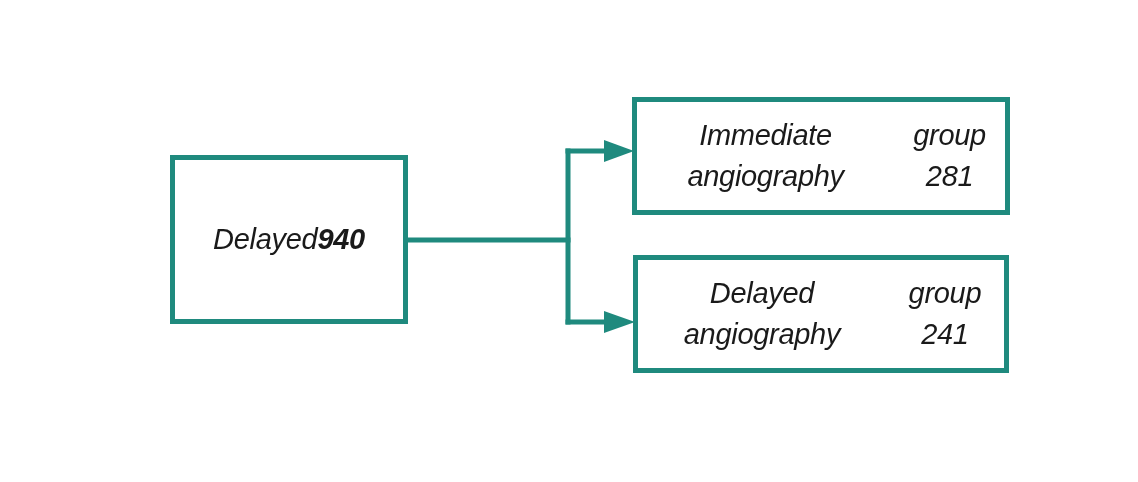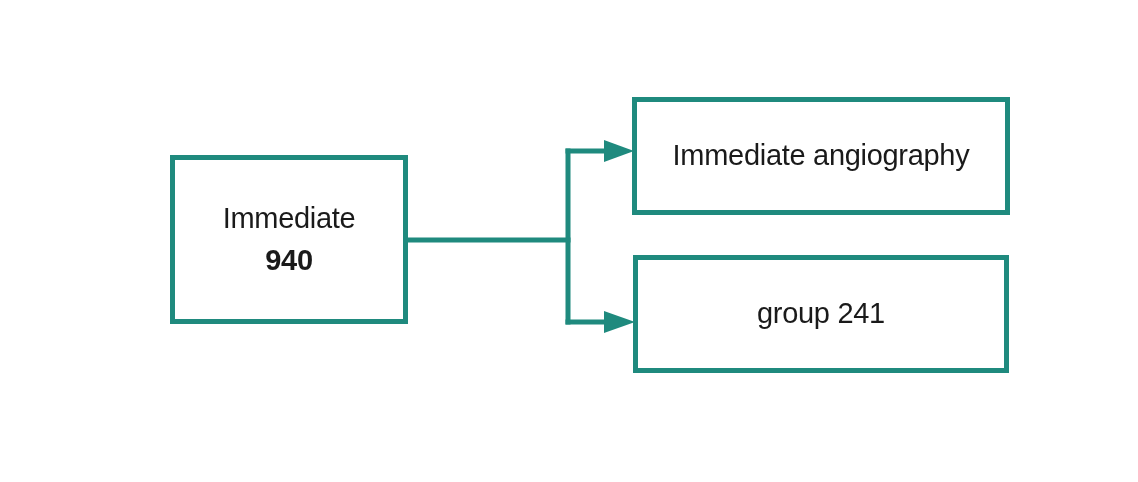--- a/index.html
+++ b/index.html
@@ -30,28 +30,29 @@
   }
   .connectors polygon {
     fill: currentColor;
     stroke: none;
   }
   .node {
     position: absolute;
     border: 5px solid var(--accent);
     background: var(--bg);
     display: flex;
-    flex-direction: column;
+    flex-direction: row;
     align-items: center;
     justify-content: center;
     text-align: center;
     font-size: 29px;
     line-height: 1.42;
     font-stretch: condensed;
     letter-spacing: -0.3px;
+    font-style: italic;
   }
   .node-patients   { left: 170px; top: 155px; width: 238px; height: 169px; }
   .node-immediate  { left: 632px; top:  97px; width: 378px; height: 118px; }
   .node-delayed    { left: 633px; top: 255px; width: 376px; height: 118px; }
   .bold { font-weight: bold; }
 </style>
 </head>
 <body>
 
 <div class="canvas">
@@ -63,25 +64,27 @@
     <line x1="568" y1="148.5" x2="568" y2="324.5"></line>
 
     <line x1="565.5" y1="151" x2="606" y2="151"></line>
     <polygon points="604,140 634,151 604,162"></polygon>
 
     <line x1="565.5" y1="322" x2="606" y2="322"></line>
     <polygon points="604,311 635,322 604,333"></polygon>
   </svg>
 
   <div class="node node-patients">
-    <div>Immediate</div>
+    <div>Delayed</div>
     <div class="bold">940</div>
   </div>
 
   <div class="node node-immediate">
     <div>Immediate angiography</div>
+    <div>group 281</div>
   </div>
 
   <div class="node node-delayed">
+    <div>Delayed angiography</div>
     <div>group 241</div>
   </div>
 
 </div>
 
 </body></html>

